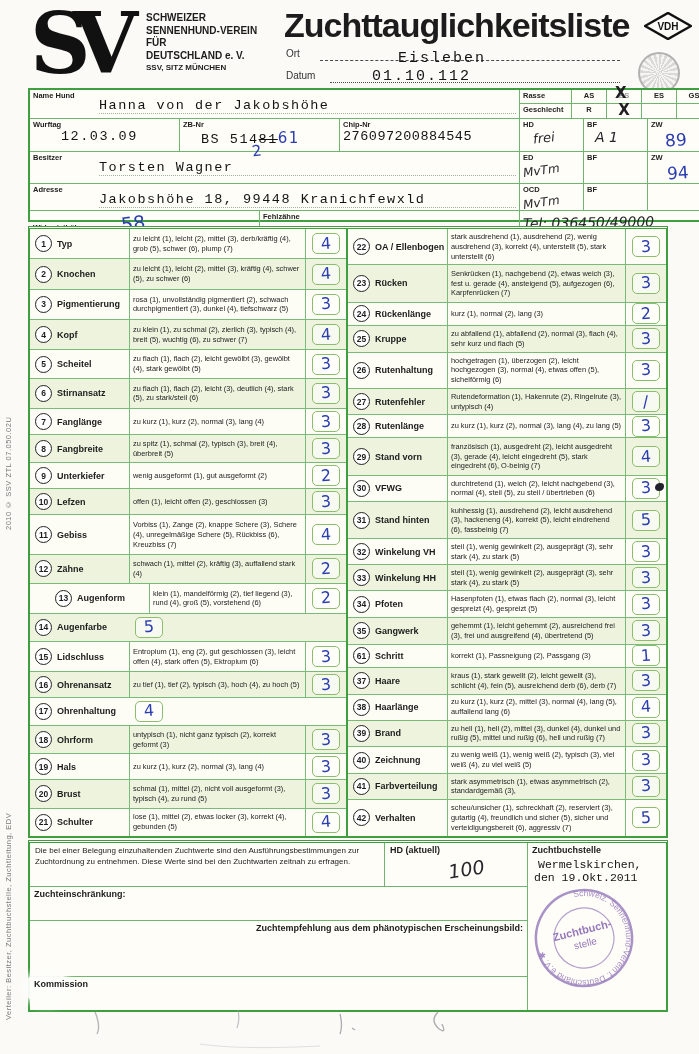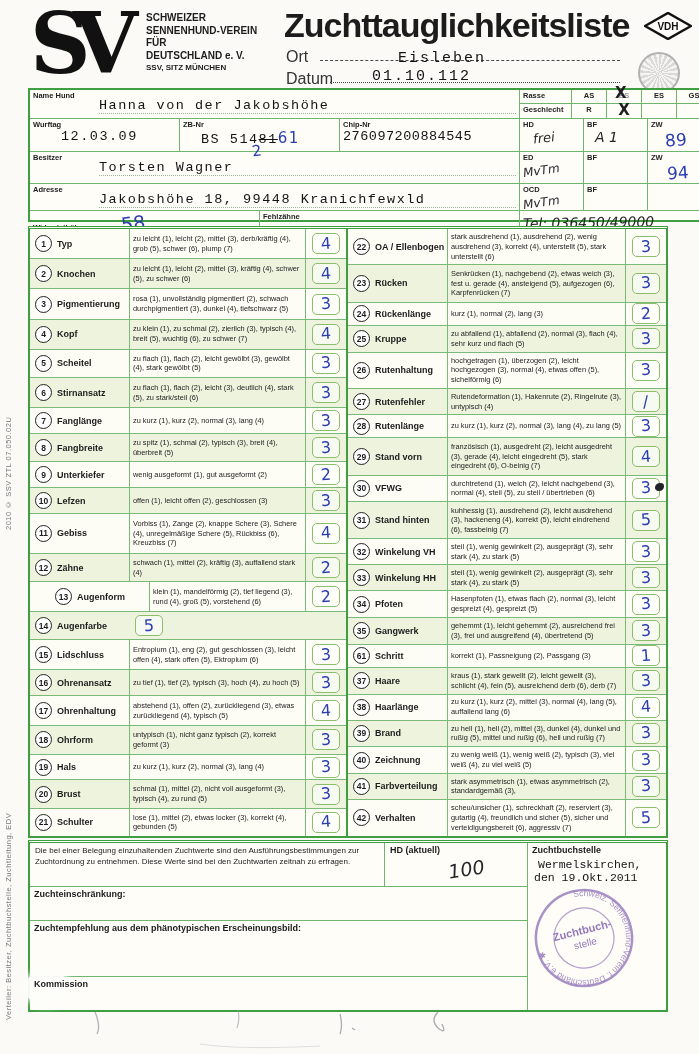--- a/index.html
+++ b/index.html
@@ -12,21 +12,21 @@
   .hdr{position:absolute;left:0;top:0;width:699px;height:88px;}
   .ssv-logo{position:absolute;left:30px;top:4px;width:112px;height:80px;font-family:"DejaVu Serif",serif;
             font-weight:bold;font-size:84px;line-height:80px;letter-spacing:-18px;color:#111;}
   .club{position:absolute;left:146px;top:12px;width:145px;font-size:10px;font-weight:bold;line-height:12.5px;}
   .club .sub{font-size:8px;font-weight:bold;}
   .title{position:absolute;left:284px;top:6px;font-size:34px;font-weight:bold;letter-spacing:-1px;}
   .vdh{position:absolute;left:644px;top:12px;width:48px;height:28px;}
   .fci{position:absolute;left:638px;top:52px;width:38px;height:38px;border-radius:50%;
        border:2px solid #9a9a9a;opacity:.75;
        background:repeating-conic-gradient(#cfcfcf 0 9deg,#f2f2ef 9deg 18deg);}
-  .ortrow{position:absolute;left:286px;font-size:16px;color:#333;}
+  .ortrow{position:absolute;left:286px;font-size:10px;color:#333;}
   .rule{position:absolute;height:0;}
   .rule.dash{border-top:1.5px dashed #4a4a4a;}
   .rule.dot{border-top:1.5px dotted #4a4a4a;}
   .typed-over{position:absolute;font-size:15px;letter-spacing:2px;}
   .info{position:absolute;left:28px;top:88px;width:685px;height:134px;background:#fefdf8;
         border:2px solid #3f9e3f;box-sizing:border-box;display:flex;flex-direction:column;font-size:7px;}
   .irow{display:flex;border-bottom:1px solid #6fb56f;flex:1;}
   .irow:last-child{border-bottom:none;}
   .icell{position:relative;border-right:1px solid #6fb56f;box-sizing:border-box;padding:1px 3px;}
   .icell:last-child{border-right:none;}
@@ -58,21 +58,21 @@
   .foot{position:absolute;left:28px;top:840px;width:640px;height:172px;box-sizing:border-box;
         border:2px solid #3f9e3f;border-top:3px double #3f9e3f;background:#fefdf8;font-size:8px;}
   .fgrid{display:flex;height:100%;}
   .fleft{width:498px;display:flex;flex-direction:column;border-right:1px solid #6fb56f;box-sizing:border-box;}
   .fright{flex:1;position:relative;padding:2px 4px;box-sizing:border-box;}
   .frow{border-bottom:1px solid #6fb56f;box-sizing:border-box;padding:2px 4px;position:relative;}
   .frow.a{height:44px;display:flex;padding:0;}
   .note{width:355px;padding:3px 5px;font-size:8px;line-height:1.35;box-sizing:border-box;border-right:1px solid #6fb56f;}
   .hdakt{flex:1;position:relative;padding:2px 5px;}
   .frow.b{height:34px;}
-  .frow.c{height:56px;}
+  .frow.c{height:56px;text-align:right;}
   .frow.d{flex:1;border-bottom:none;}
   .flabel{font-weight:bold;font-size:9px;}
   .blob{position:absolute;left:-6px;top:-6px;width:46px;height:34px;background:#fdfdfb;border-radius:50%;
         box-shadow:0 0 6px 2px #fdfdfb;opacity:.95;}
   
   .stamp{position:absolute;left:530px;top:884px;width:108px;height:108px;opacity:.8;transform:rotate(-14deg);}
   
   .vtext{position:absolute;left:4px;font-size:7.5px;color:#7a7a7a;writing-mode:vertical-rl;
          transform:rotate(180deg);letter-spacing:.5px;}
   .vt1{top:330px;height:200px;}
@@ -420,21 +420,20 @@
           <span class="score">3</span>
         </span>
       </div>
     </div>
 
     <div class="trow" style="flex-grow: 3;">
       <div class="numcell">
         <span class="circ num">17</span>
         <span class="lbl">Ohrenhaltung</span>
       </div>
-      <div class="opt">abstehend (1), offen (2), zurückliegend (3), etwas zurückliegend (4), typisch (5)</div>
       <div class="scorecell">
         <span class="sbox">
           <span class="score">4</span>
         </span>
       </div>
     </div>
 
     <div class="trow tint" style="flex-grow: 2;">
       <div class="numcell">
         <span class="circ num">18</span>

